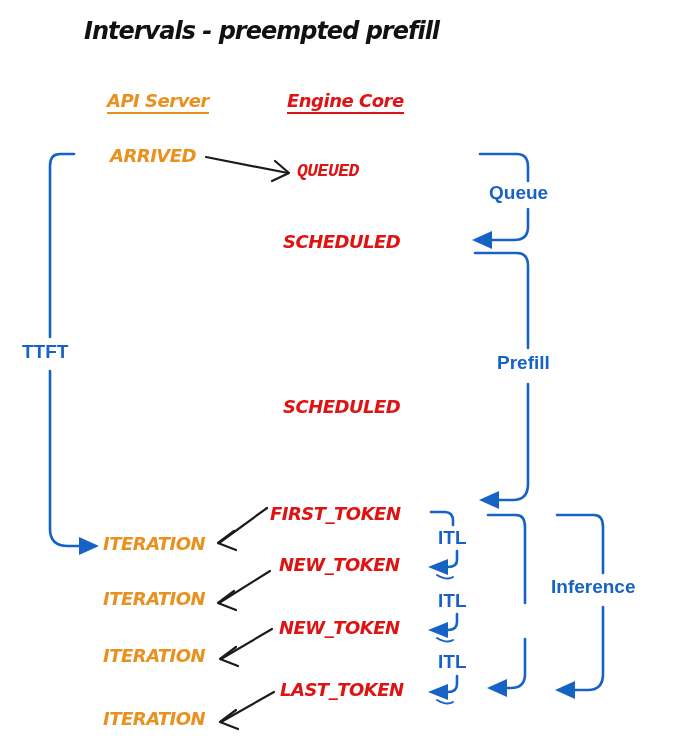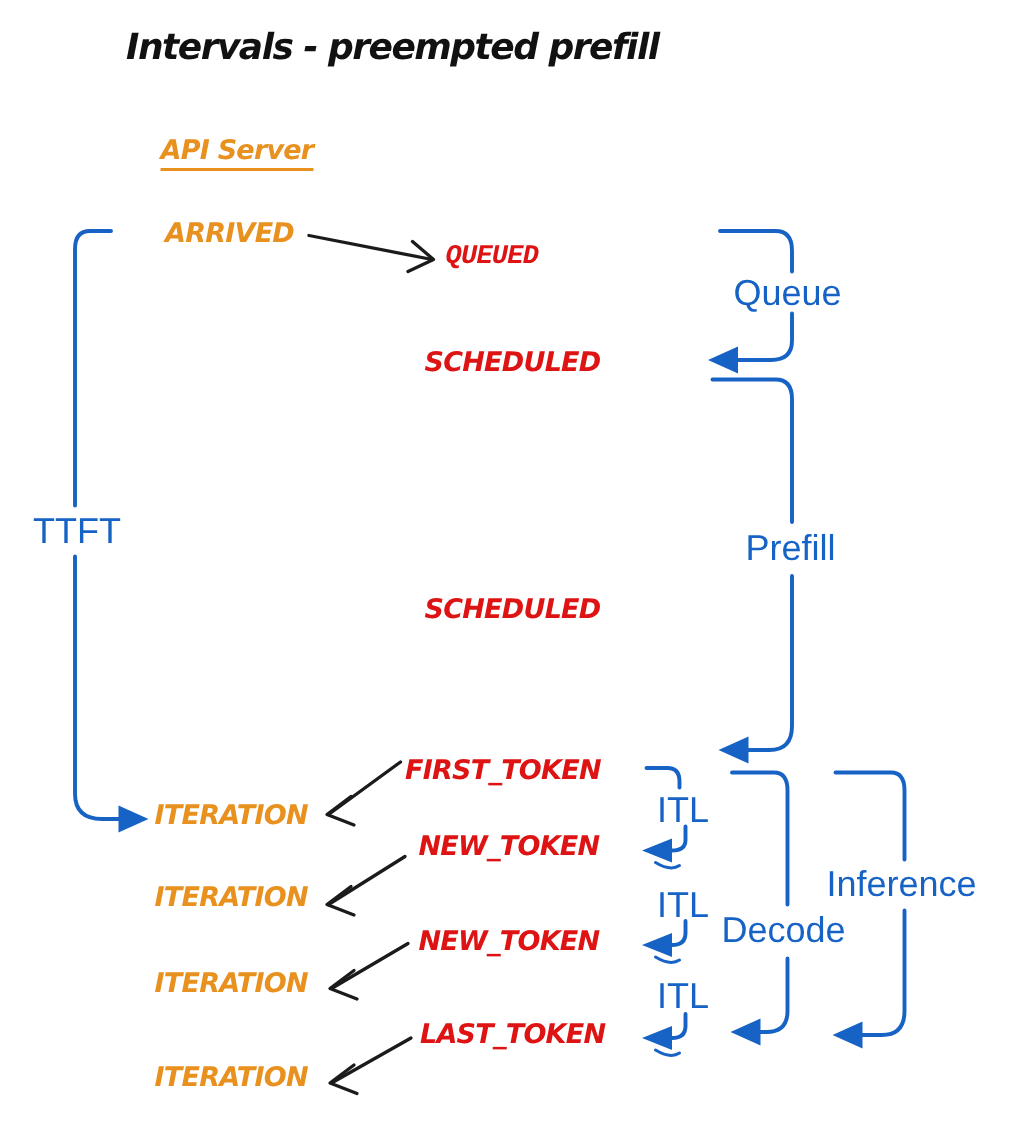--- a/index.html
+++ b/index.html
@@ -59,22 +59,22 @@
     border-bottom: 2px solid currentColor;
   }
   .event {
     font-size: 18px;
     letter-spacing: -0.5px;
   }
   .api-color { color: var(--c-api); }
   .engine-color { color: var(--c-engine); }
   .interval-lbl {
     font-family: "Liberation Sans", sans-serif;
-    font-size: 24px;
-    font-weight: 400;
+    font-size: 19px;
+    font-weight: 700;
     color: var(--c-interval);
   }
 </style>
 </head>
 <body>
 
 <div class="canvas">
 
   <svg class="overlay" viewBox="0 0 679 750">
 
@@ -145,20 +145,21 @@
     </g>
     <g class="black-stroke">
       <path d="M 274 692 L 221 722"></path>
       <path d="M 236 710 L 220 722 L 238 729"></path>
     </g>
   </svg>
 
   <div class="lbl hand col-header api-color" style="left:107px; top:91px;">API Server</div>
 
   <div class="lbl hand title" style="left:84px; top:18px;">Intervals - preempted prefill</div>
+  <div class="lbl hand col-header engine-color" style="left:287px; top:91px;">Engine Core</div>
 
   <div class="lbl hand event api-color" style="left:110px; top:146px;">ARRIVED</div>
   <div class="lbl hand event api-color" style="left:103px; top:534px;">ITERATION</div>
   <div class="lbl hand event api-color" style="left:103px; top:589px;">ITERATION</div>
   <div class="lbl hand event api-color" style="left:103px; top:646px;">ITERATION</div>
   <div class="lbl hand event api-color" style="left:103px; top:709px;">ITERATION</div>
 
   <div class="lbl hand event engine-color" style="left:297px; top:162px;font-family:Liberation Mono, monospace;">QUEUED</div>
   <div class="lbl hand event engine-color" style="left:283px; top:232px;">SCHEDULED</div>
   <div class="lbl hand event engine-color" style="left:283px; top:397px;">SCHEDULED</div>
@@ -166,16 +167,15 @@
   <div class="lbl hand event engine-color" style="left:279px; top:555px;">NEW_TOKEN</div>
   <div class="lbl hand event engine-color" style="left:279px; top:618px;">NEW_TOKEN</div>
   <div class="lbl hand event engine-color" style="left:280px; top:680px;">LAST_TOKEN</div>
 
   <div class="lbl interval-lbl" style="left:22px; top:342px;">TTFT</div>
   <div class="lbl interval-lbl" style="left:489px; top:183px;">Queue</div>
   <div class="lbl interval-lbl" style="left:497px; top:353px;">Prefill</div>
   <div class="lbl interval-lbl" style="left:438px; top:528px;">ITL</div>
   <div class="lbl interval-lbl" style="left:438px; top:591px;">ITL</div>
   <div class="lbl interval-lbl" style="left:438px; top:652px;">ITL</div>
-  <div class="lbl interval-lbl" style="left:481px; top:608px;">Decode</div>
   <div class="lbl interval-lbl" style="left:551px; top:577px;text-align:center;">Inference</div>
 
 </div>
 
 </body></html>

